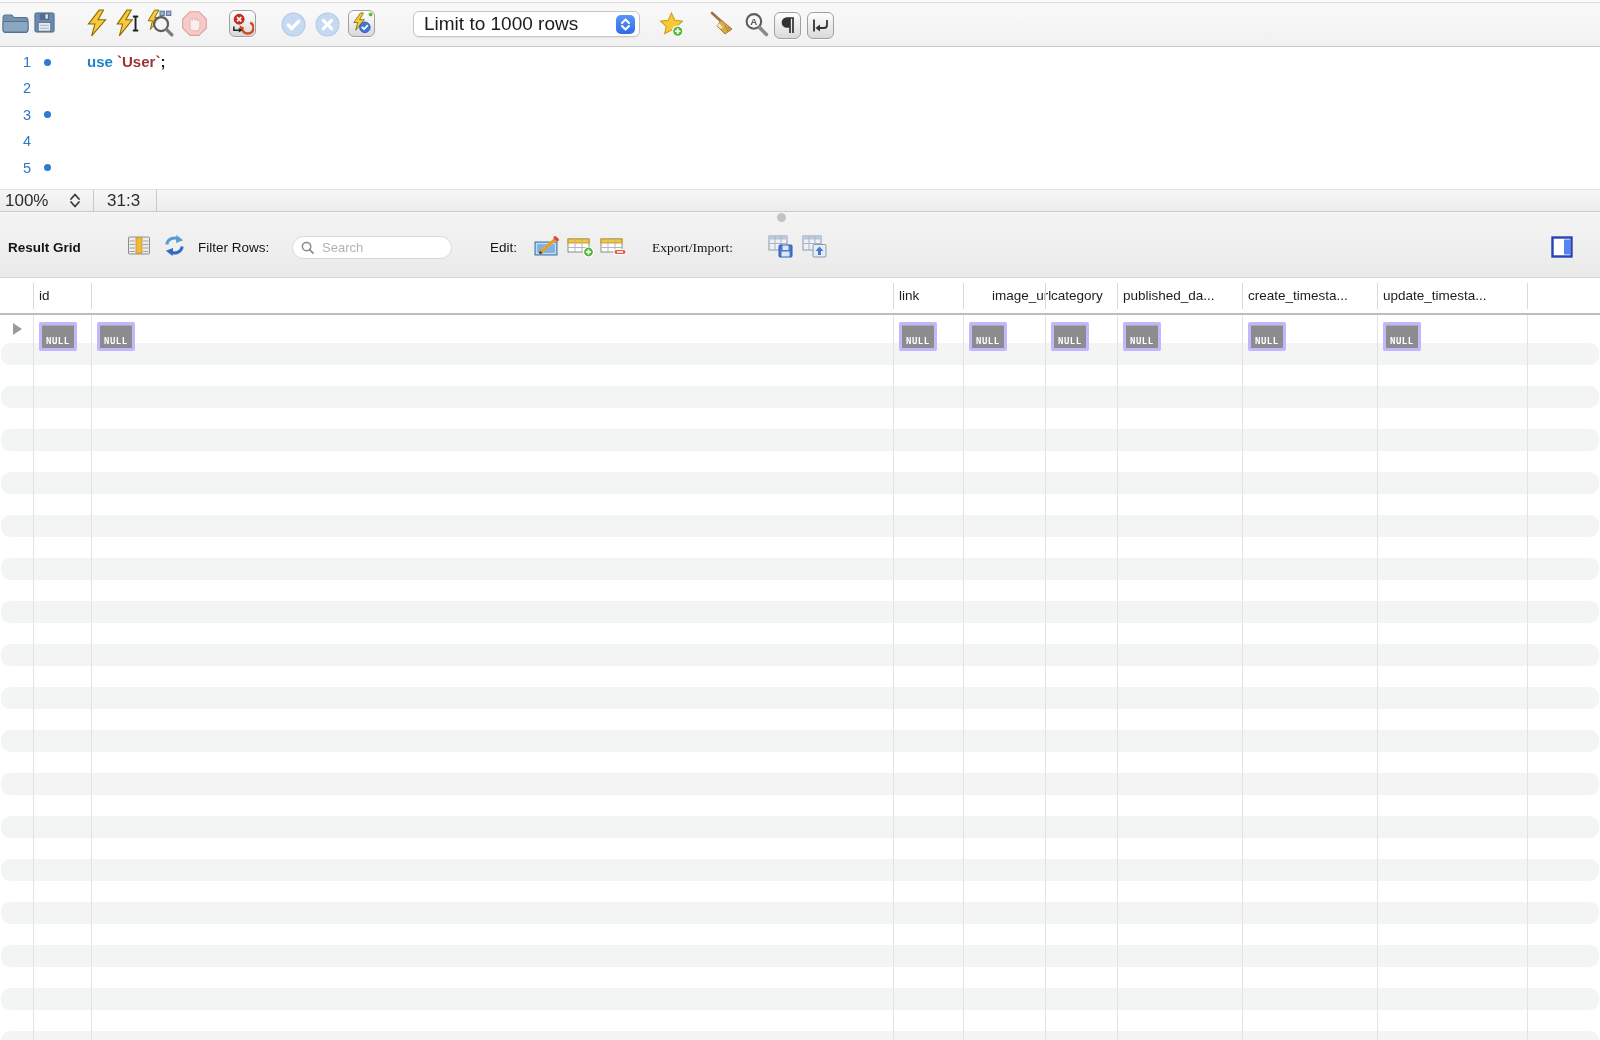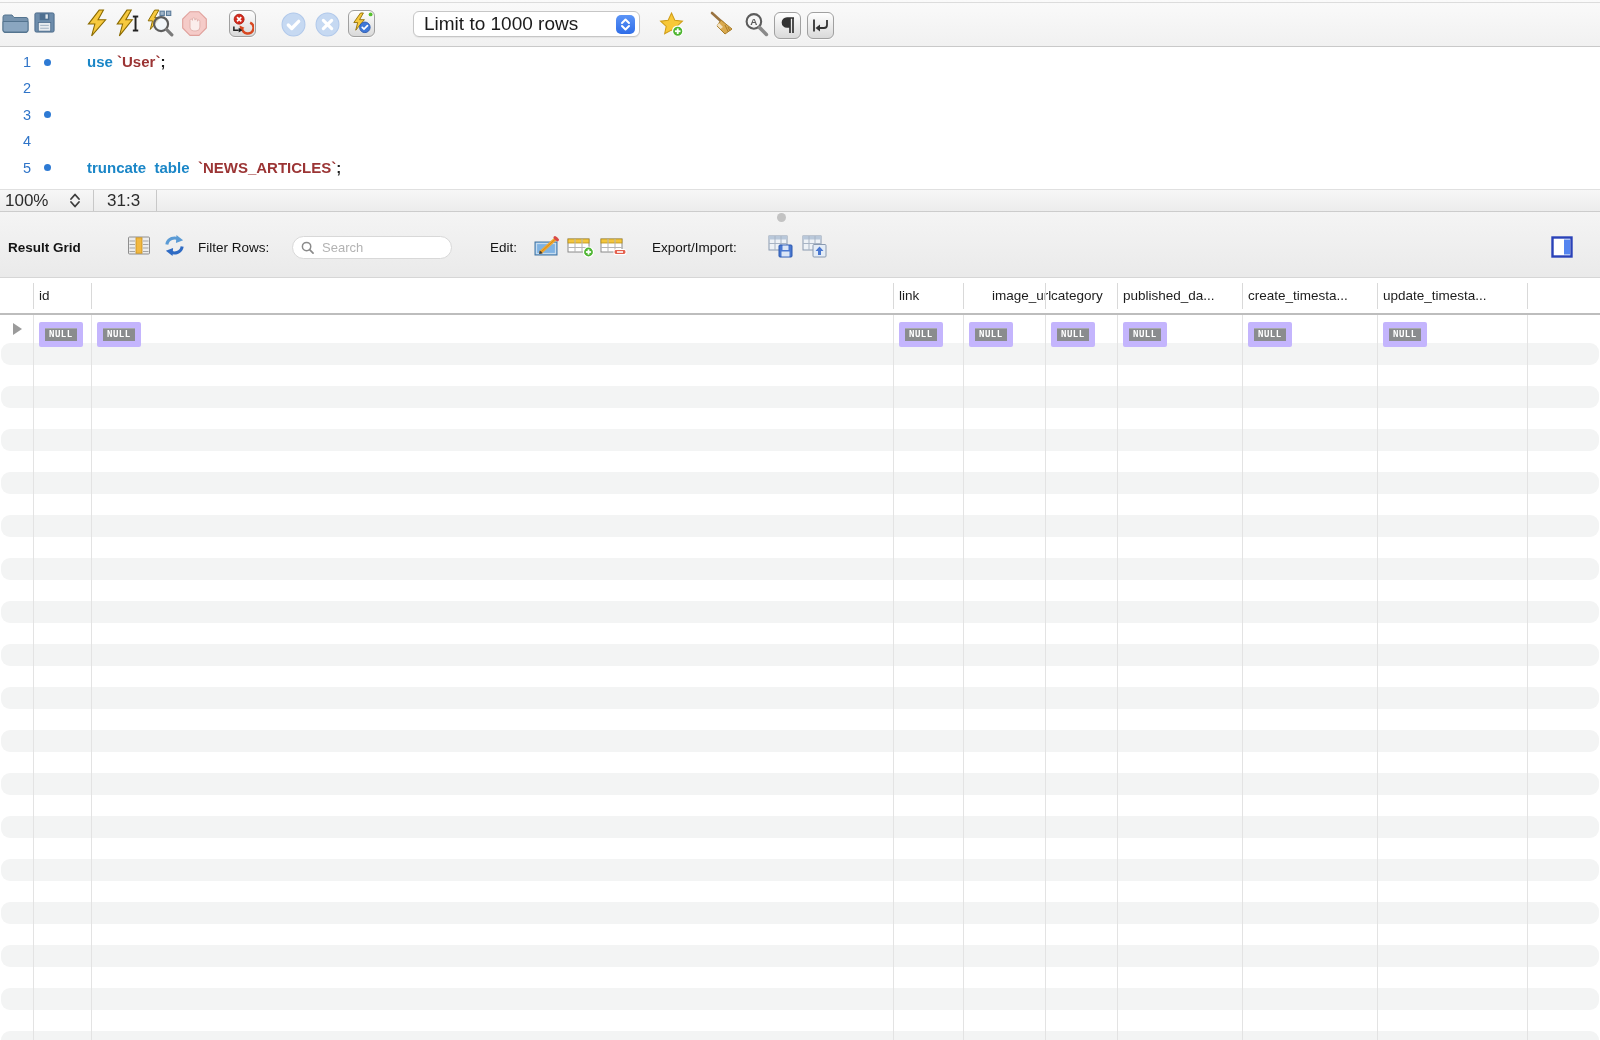--- a/index.html
+++ b/index.html
@@ -89,23 +89,23 @@
   .gh-sep{position:absolute;top:5px;height:26px;width:1px;background:#d9d9d9;}
   .grid-body{position:absolute;left:0;top:37px;width:1600px;height:725px;overflow:hidden;}
   .v-line{position:absolute;top:0;height:725px;width:1px;background:#e3e3e3;}
   .stripe{position:absolute;left:1px;width:1598px;height:21.5px;border-radius:9px;}
   .stripe.gray{background:#f3f4f4;}
   .null-row{position:absolute;left:0;top:0;width:1600px;height:28px;background:#ffffff;}
   .row-arrow{position:absolute;left:13px;top:8px;width:0;height:0;
     border-top:6px solid transparent;border-bottom:6px solid transparent;border-left:9px solid #9b9b9b;}
   .null-badge{
     position:absolute;top:7px;
-    background:#8a8c8e;border:6px solid #c4b5fd;border-radius:2px;
+    background:#8a8c8e;border:3px solid #c4b5fd;border-radius:2px;
     color:#ffffff;font-family:"DejaVu Sans Mono",monospace;font-size:9px;font-weight:bold;
-    letter-spacing:.5px;padding:1px 4px 2px 4px;
+    letter-spacing:.5px;padding:11px 4px 2px 4px;
     box-shadow:inset 0 1px 0 rgba(255,255,255,.25);
   }
 </style>
 </head>
 <body>
 
 <div class="toolbar">
   <div class="tb-item" style="left:2px;top:13px;">
     <svg width="27" height="21" viewBox="0 0 27 21">
       <path d="M1,4 a2,2 0 0 1 2,-2 h7 l2,2.5 h12 a2,2 0 0 1 2,2 v11 a2,2 0 0 1 -2,2 H3 a2,2 0 0 1 -2,-2 z" fill="#7693ae" stroke="#54748f"></path>
@@ -246,21 +246,20 @@
       <span class="ed-ln">3</span>
       <span class="ed-dot"></span>
     </div>
     <div class="ed-line" style="top: 81.2px;">
       <span class="ed-ln">4</span>
       <span class="ed-code"></span>
     </div>
     <div class="ed-line" style="top: 107.6px;">
       <span class="ed-ln">5</span>
       <span class="ed-dot"></span>
-      <span class="ed-code"><span class="tok-k">truncate</span><span class="tok-p">  </span><span class="tok-k">table</span><span class="tok-p">  </span><span class="tok-n">`NEWS_ARTICLES`</span><span class="tok-p">;</span></span>
     </div>
   </div>
 
 <div class="statusbar">
   <span class="sb-item" style="left:5px;">100%</span>
   <span class="sb-item" style="left:68px;top:1px;">
     <svg width="14" height="19" viewBox="0 0 14 19">
       <path d="M3,8 l4,-4.5 4,4.5" fill="none" stroke="#3c3c3c" stroke-width="1.8" stroke-linecap="round" stroke-linejoin="round"></path>
       <path d="M3,11 l4,4.5 4,-4.5" fill="none" stroke="#3c3c3c" stroke-width="1.8" stroke-linecap="round" stroke-linejoin="round"></path>
     </svg>
@@ -340,21 +339,21 @@
       <rect x="1" y="3" width="21" height="13" fill="#ffffff" stroke="#8a8a8a"></rect>
       <rect x="1" y="3" width="21" height="4" fill="#f3c63e" stroke="#b8921c" stroke-width="0.8"></rect>
       <line x1="8" y1="3" x2="8" y2="16" stroke="#b5b5b5"></line>
       <line x1="15" y1="3" x2="15" y2="16" stroke="#b5b5b5"></line>
       <line x1="1" y1="11.5" x2="22" y2="11.5" stroke="#b5b5b5"></line>
       <rect x="14" y="13.5" width="12" height="5" rx="2" fill="#e4604e" stroke="#ffffff" stroke-width="1.1"></rect>
       <line x1="17" y1="16" x2="23" y2="16" stroke="#fff" stroke-width="1.6"></line>
     </svg>
   </span>
 
-  <span class="rh-label" style="left:652px;">Export/Import:</span>
+  <span class="rh-label" style="left:652px;font-family:Liberation Serif, serif;">Export/Import:</span>
 
   <span class="rh-icon" style="left:768px;top:22px;">
     <svg width="26" height="25" viewBox="0 0 26 25">
       <rect x="1" y="2" width="18" height="14" fill="#eef2f6" stroke="#8a9ab0"></rect>
       <rect x="1" y="2" width="18" height="3.5" fill="#b9c8da"></rect>
       <line x1="7" y1="2" x2="7" y2="16" stroke="#a8b4c4"></line>
       <line x1="13" y1="2" x2="13" y2="16" stroke="#a8b4c4"></line>
       <line x1="1" y1="9.5" x2="19" y2="9.5" stroke="#a8b4c4"></line>
       <rect x="11" y="11" width="13" height="12" rx="1" fill="#4a78d0" stroke="#2a58b0"></rect>
       <rect x="14.5" y="11.5" width="6" height="4.5" fill="#dce6f6"></rect>

